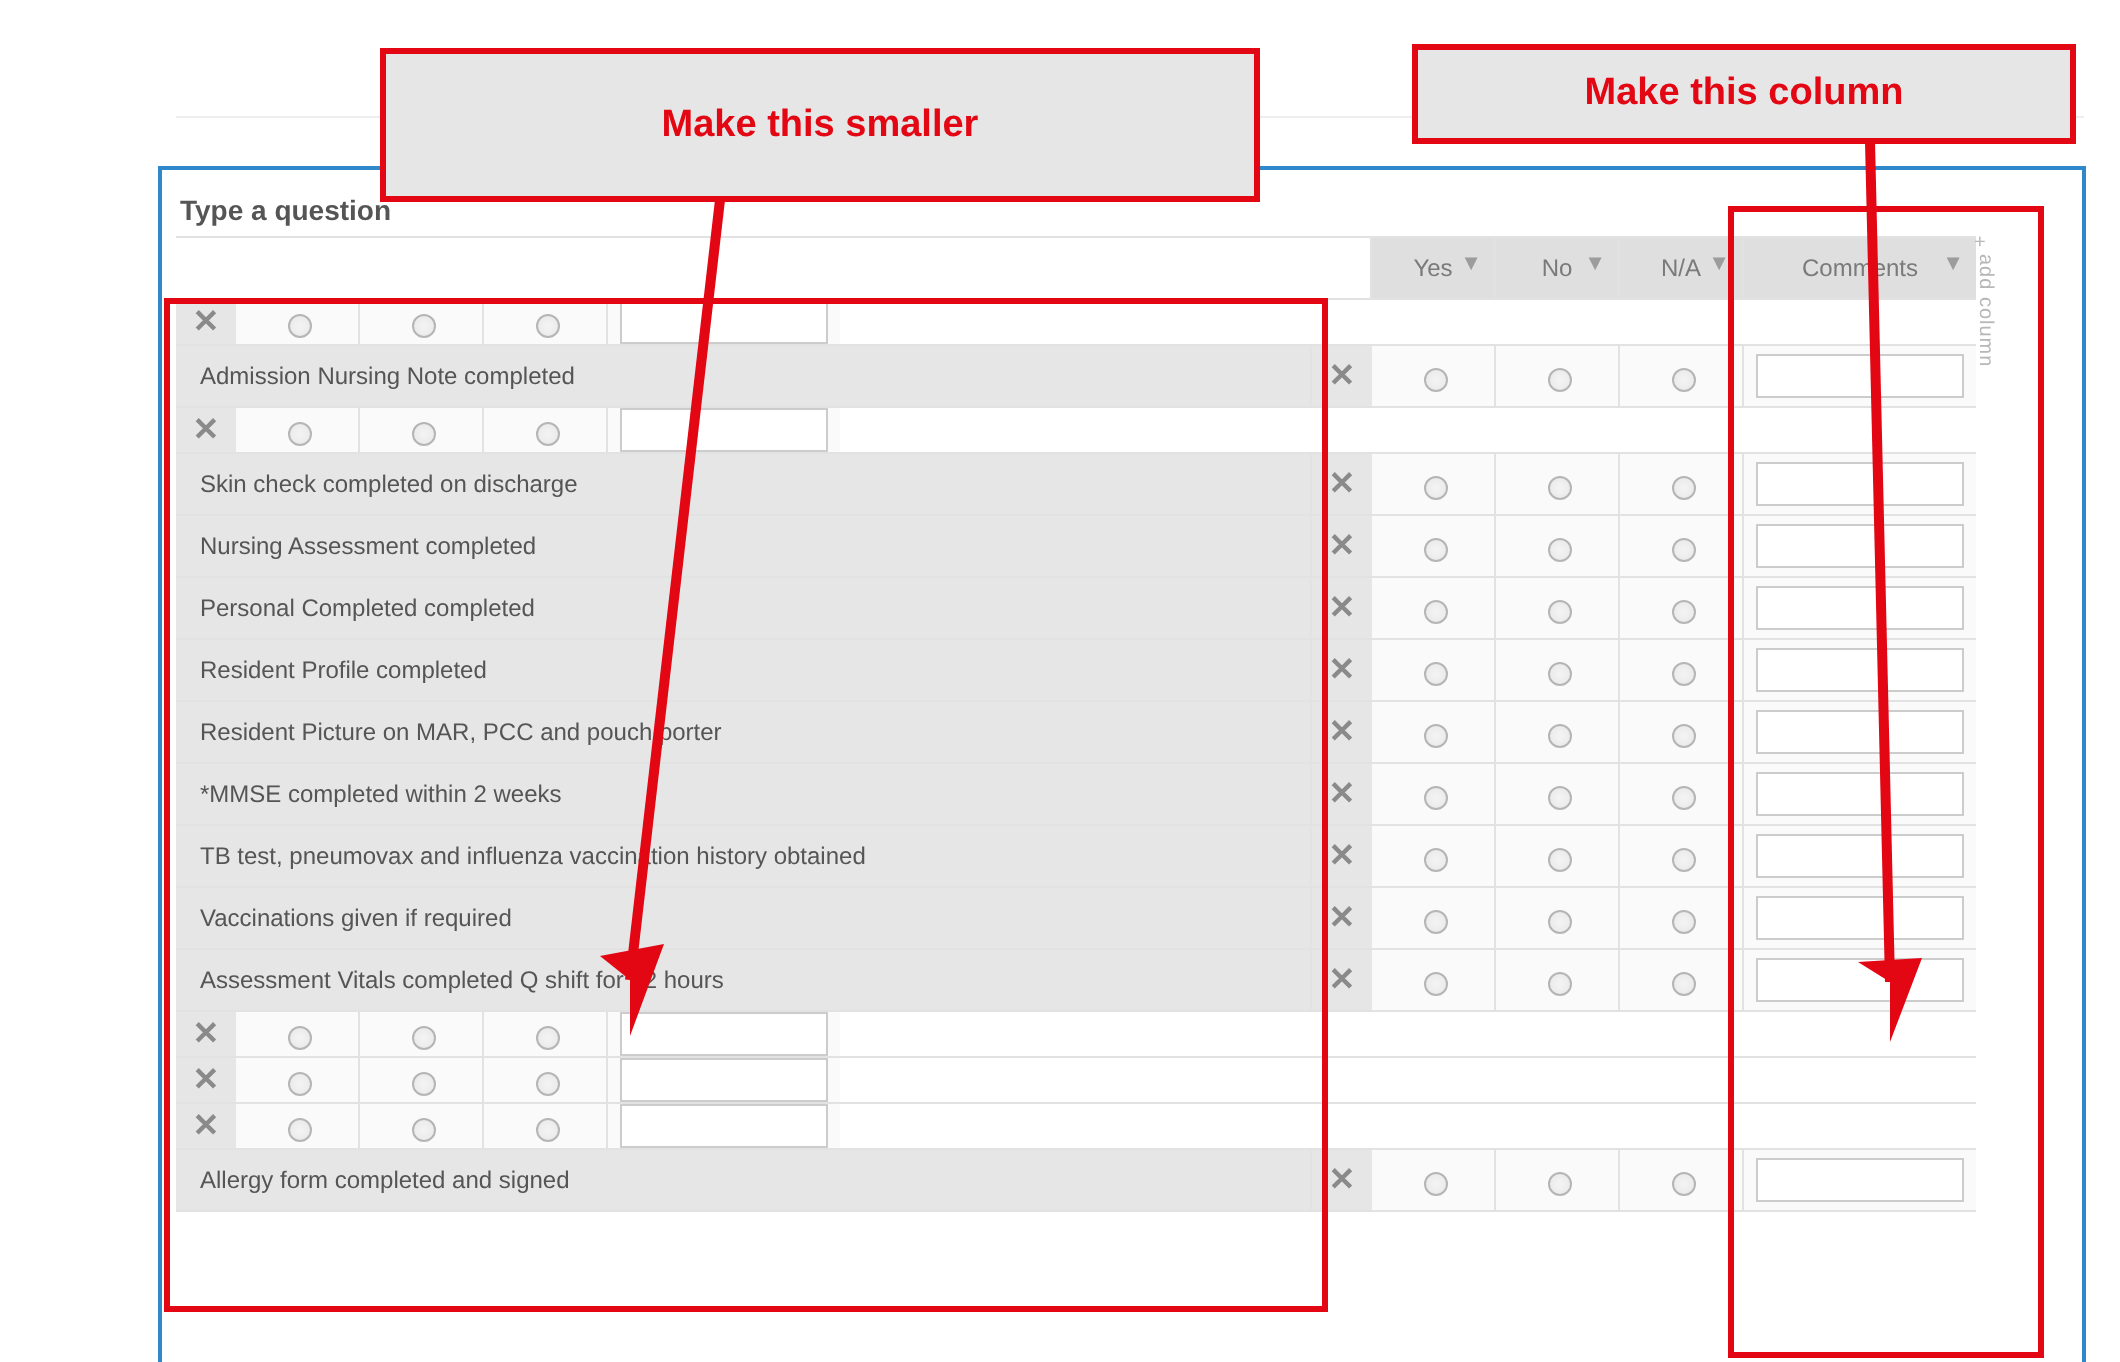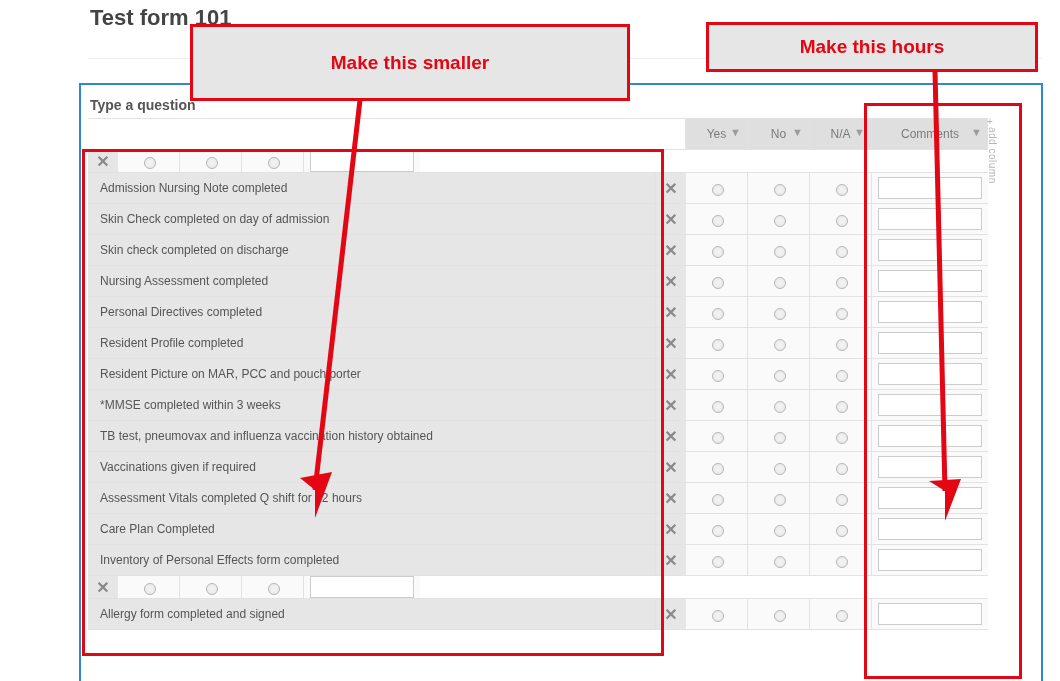--- a/index.html
+++ b/index.html
@@ -41,21 +41,20 @@
     .red-box { position: absolute; border: 3px solid #e30613; pointer-events: none; }
     .rb-left { left: 82px; top: 149px; width: 582px; height: 507px; }
     .rb-right { left: 864px; top: 103px; width: 158px; height: 576px; }
 
     svg.arrow { position: absolute; pointer-events: none; }
   </style>
 </head>
 <body>
 <div class="stage">
 
-  <div class="form-title">Test form 101</div>
   <div class="title-underline"></div>
 
   <div class="outer-box"></div>
 
   <div class="q-placeholder">Type a question</div>
 
   <div class="grid">
     <div class="row row-header">
       <div class="cell q-header"></div>
       <div class="cell cell-opt-header">
@@ -105,21 +104,20 @@
           <input type="radio" class="radio" style="">
         </div>
         <div class="cell cell-opt">
           <input type="radio" class="radio" style="">
         </div>
         <div class="cell cell-comments">
           <input type="text" class="comments-input" style="">
         </div>
       </div>
       <div class="row">
-        <div class="cell cell-q">Skin Check completed on day of admission</div>
         <div class="cell cell-del">
           <span>✕</span>
         </div>
         <div class="cell cell-opt">
           <input type="radio" class="radio" style="">
         </div>
         <div class="cell cell-opt">
           <input type="radio" class="radio" style="">
         </div>
         <div class="cell cell-opt">
@@ -159,21 +157,21 @@
           <input type="radio" class="radio" style="">
         </div>
         <div class="cell cell-opt">
           <input type="radio" class="radio" style="">
         </div>
         <div class="cell cell-comments">
           <input type="text" class="comments-input" style="">
         </div>
       </div>
       <div class="row">
-        <div class="cell cell-q">Personal Directives completed</div>
+        <div class="cell cell-q">Personal Completed completed</div>
         <div class="cell cell-del">
           <span>✕</span>
         </div>
         <div class="cell cell-opt">
           <input type="radio" class="radio" style="">
         </div>
         <div class="cell cell-opt">
           <input type="radio" class="radio" style="">
         </div>
         <div class="cell cell-opt">
@@ -213,21 +211,21 @@
           <input type="radio" class="radio" style="">
         </div>
         <div class="cell cell-opt">
           <input type="radio" class="radio" style="">
         </div>
         <div class="cell cell-comments">
           <input type="text" class="comments-input" style="">
         </div>
       </div>
       <div class="row">
-        <div class="cell cell-q">*MMSE completed within 3 weeks</div>
+        <div class="cell cell-q">*MMSE completed within 2 weeks</div>
         <div class="cell cell-del">
           <span>✕</span>
         </div>
         <div class="cell cell-opt">
           <input type="radio" class="radio" style="">
         </div>
         <div class="cell cell-opt">
           <input type="radio" class="radio" style="">
         </div>
         <div class="cell cell-opt">
@@ -285,39 +283,37 @@
           <input type="radio" class="radio" style="">
         </div>
         <div class="cell cell-opt">
           <input type="radio" class="radio" style="">
         </div>
         <div class="cell cell-comments">
           <input type="text" class="comments-input" style="">
         </div>
       </div>
       <div class="row">
-        <div class="cell cell-q">Care Plan Completed</div>
-        <div class="cell cell-del">
-          <span>✕</span>
-        </div>
-        <div class="cell cell-opt">
-          <input type="radio" class="radio" style="">
-        </div>
-        <div class="cell cell-opt">
-          <input type="radio" class="radio" style="">
-        </div>
-        <div class="cell cell-opt">
-          <input type="radio" class="radio" style="">
-        </div>
-        <div class="cell cell-comments">
-          <input type="text" class="comments-input" style="">
-        </div>
-      </div>
-      <div class="row">
-        <div class="cell cell-q">Inventory of Personal Effects form completed</div>
+        <div class="cell cell-del">
+          <span>✕</span>
+        </div>
+        <div class="cell cell-opt">
+          <input type="radio" class="radio" style="">
+        </div>
+        <div class="cell cell-opt">
+          <input type="radio" class="radio" style="">
+        </div>
+        <div class="cell cell-opt">
+          <input type="radio" class="radio" style="">
+        </div>
+        <div class="cell cell-comments">
+          <input type="text" class="comments-input" style="">
+        </div>
+      </div>
+      <div class="row">
         <div class="cell cell-del">
           <span>✕</span>
         </div>
         <div class="cell cell-opt">
           <input type="radio" class="radio" style="">
         </div>
         <div class="cell cell-opt">
           <input type="radio" class="radio" style="">
         </div>
         <div class="cell cell-opt">
@@ -365,21 +361,21 @@
   </div>
 
   <div class="add-col">
     <span>+</span><span class="add-col-text">add column</span>
   </div>
 
   <div class="ann-box ann1">
       <span>Make this smaller</span>
     </div>
   <div class="ann-box ann2">
-      <span>Make this hours</span>
+      <span>Make this column</span>
     </div>
   <div class="red-box rb-left"></div>
   <div class="red-box rb-right"></div>
 
   <svg class="arrow" style="left:300px; top:100px;" width="80" height="430">
     <line x1="60" y1="0" x2="15" y2="390" stroke="#e30613" stroke-width="5"></line>
     <polygon points="15,390 0,378 32,372 15,418" fill="#e30613"></polygon>
   </svg>
 
   <svg class="arrow" style="left:920px; top:71px;" width="50" height="460">

